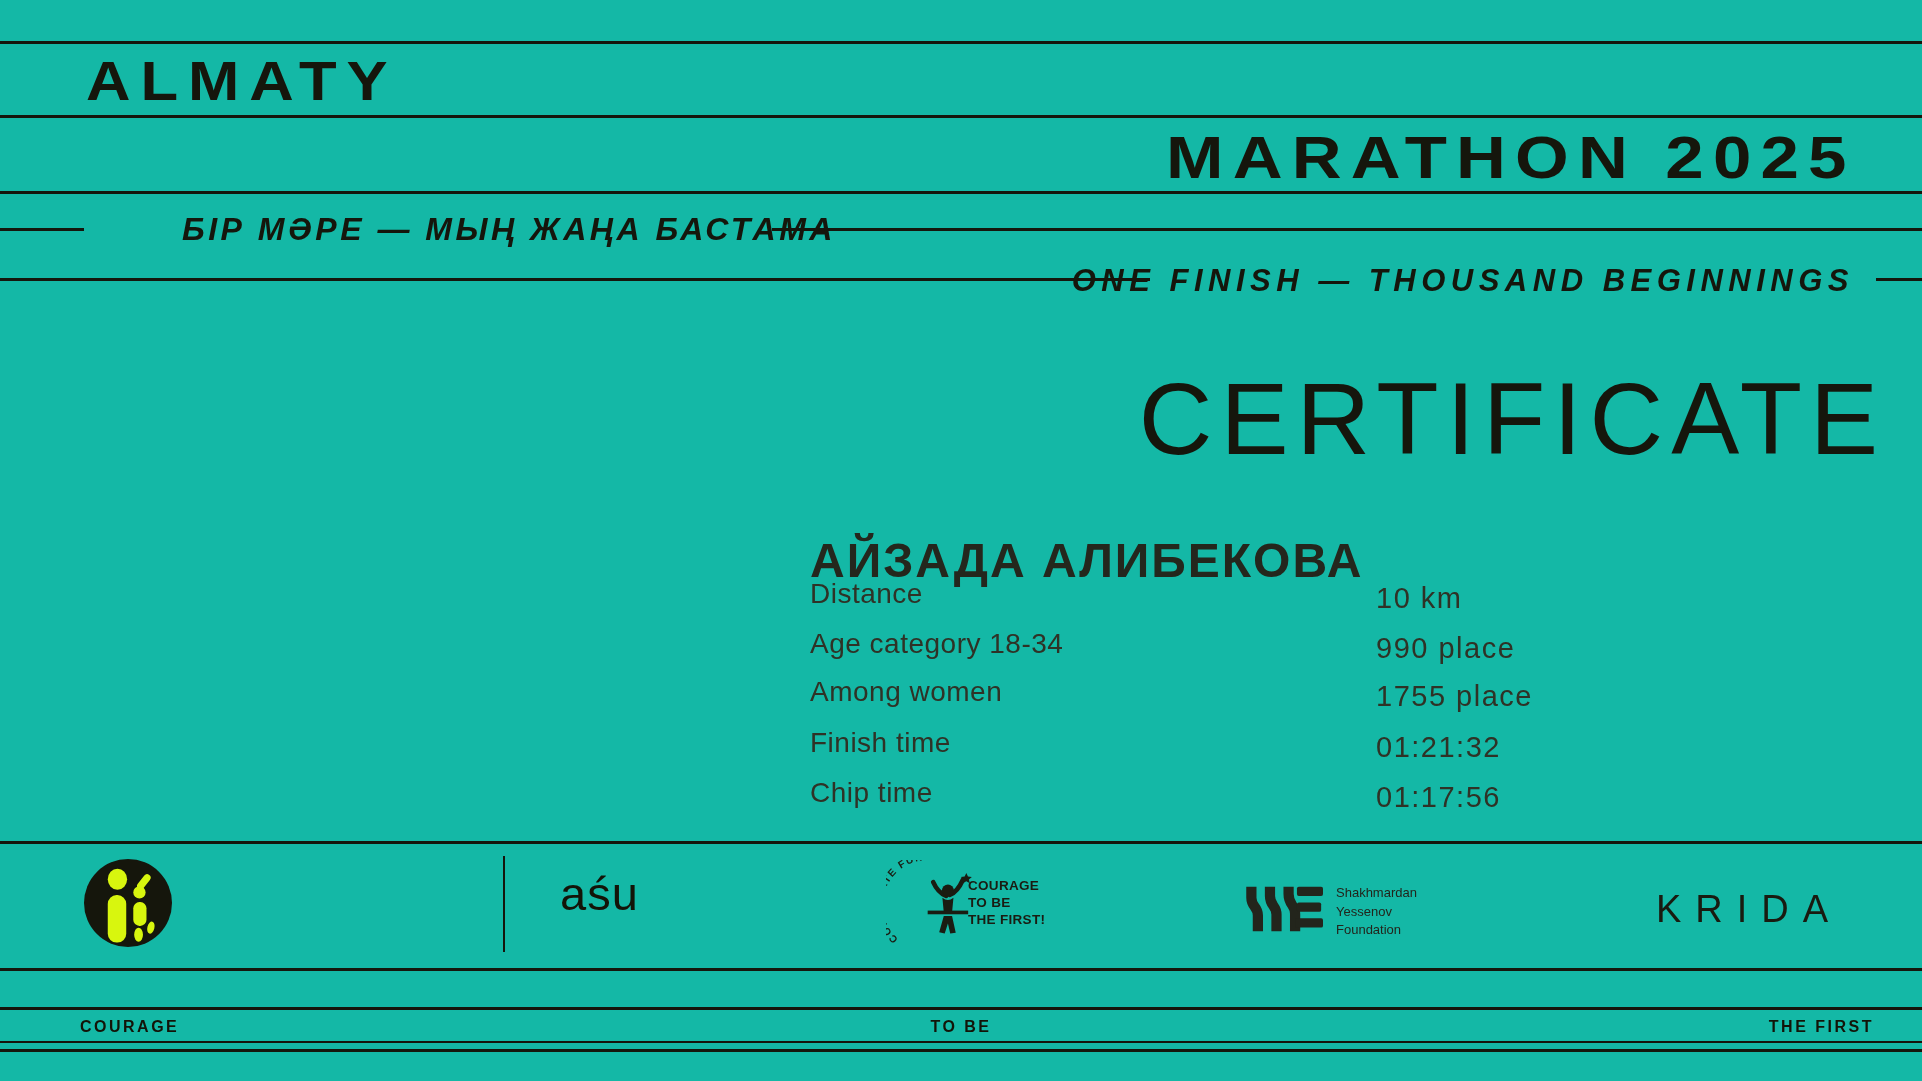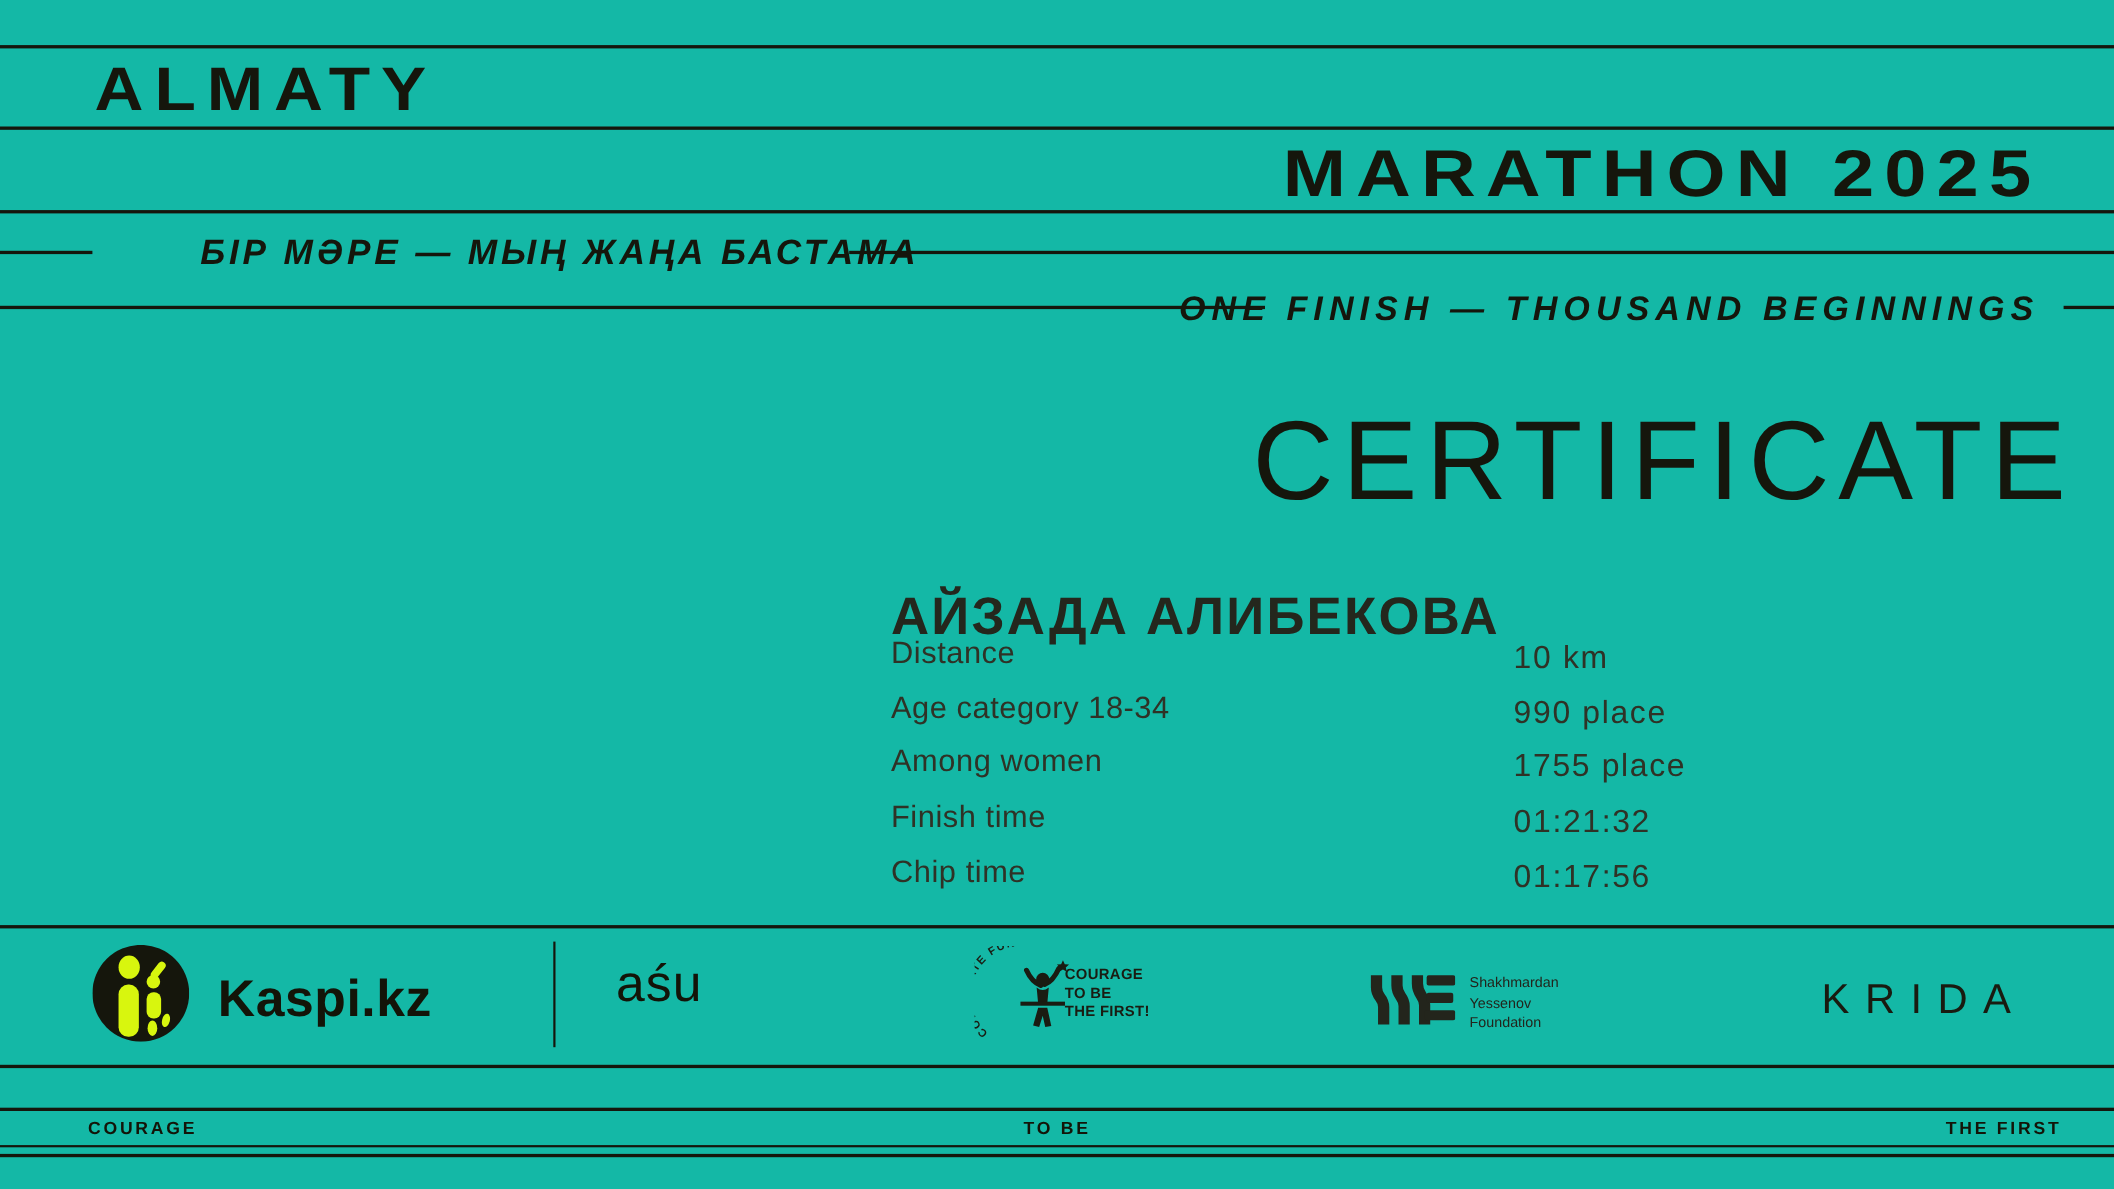--- a/index.html
+++ b/index.html
@@ -96,21 +96,20 @@
     <g clip-path="url(#kclip)" fill="#D8F60E">
       <ellipse cx="38" cy="23" rx="11" ry="12"></ellipse>
       <rect x="27" y="41" width="21" height="54" rx="10"></rect>
       <circle cx="63" cy="38" r="7"></circle>
       <rect x="64" y="16" width="8" height="20" rx="4" transform="rotate(38 68 26)"></rect>
       <rect x="56" y="49" width="15" height="27" rx="7"></rect>
       <ellipse cx="62" cy="86" rx="5" ry="8"></ellipse>
       <ellipse cx="76" cy="78" rx="4" ry="7" transform="rotate(14 76 78)"></ellipse>
     </g>
   </svg>
-  <div class="t kaspi-text">Kaspi.kz</div>
 
   <div class="v-divider"></div>
 
   <div class="t asu-text">aśu</div>
 
   <svg style="left:886px;top:860px;" width="122" height="92" viewBox="0 0 130 100">
     <defs>
         <path id="cfArc" d="M 12 86 A 47 47 0 0 1 76 12" fill="none"></path>
       </defs>
     <text font-family="Liberation Sans, sans-serif" font-size="11" font-weight="600" letter-spacing="1.5" fill="#1A1C12">

